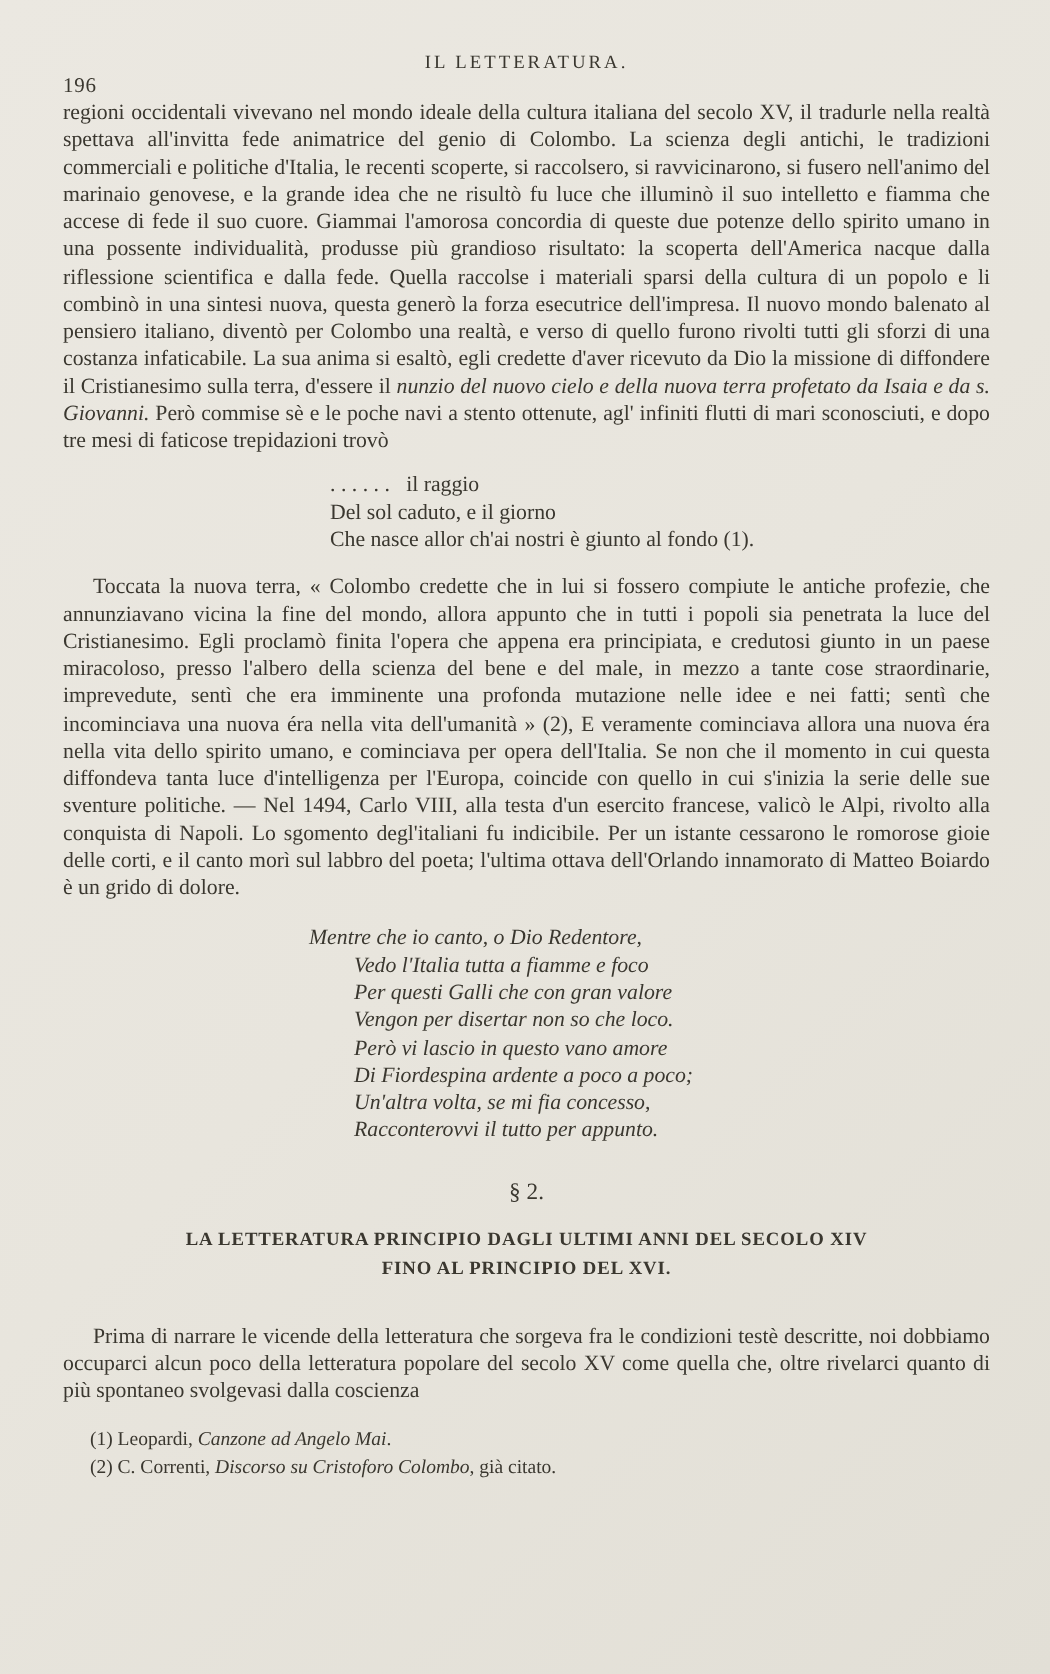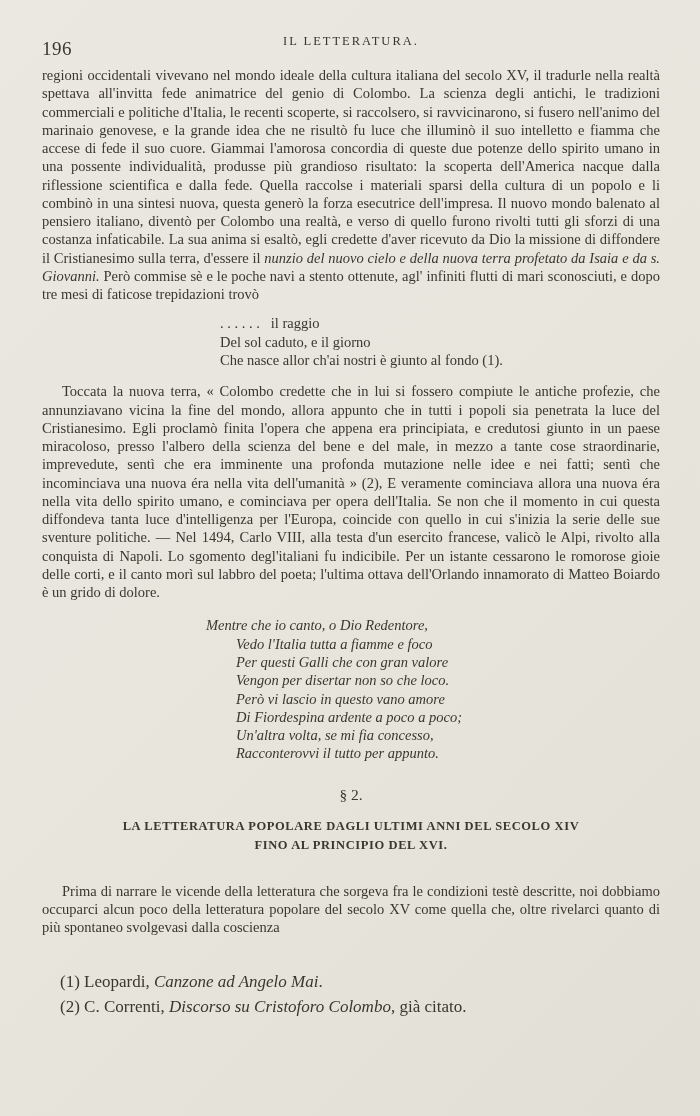--- a/index.html
+++ b/index.html
@@ -25,22 +25,22 @@
     overflow: hidden;
   }
   .running-head {
     position: relative;
     margin-bottom: 13px;
     height: 19px;
   }
   .folio {
     position: absolute;
     left: 0;
-    top: 3px;
-    font-size: 19px;
+    top: 15px;
+    font-size: 14px;
     letter-spacing: 0.5px;
   }
   .running-title {
     text-align: center;
     font-size: 12.5px;
     letter-spacing: 2px;
   }
   .para {
     margin: 0;
     text-align: justify;
@@ -77,22 +77,22 @@
     font-size: 12.5px;
     font-weight: bold;
     letter-spacing: 0.6px;
     line-height: 1.55;
     margin: 0 0 26px;
   }
   .heading-line {
     display: block;
   }
   .footnotes {
-    margin-top: 32px;
-    font-size: 17px;
+    margin-top: 12px;
+    font-size: 13px;
   }
   .footnote {
     padding-left: 18px;
     line-height: 1.5;
   }
   em {
     font-style: italic;
   }
 </style>
 </head>
@@ -124,21 +124,21 @@
       <div class="verse-line">Vengon per disertar non so che loco.</div>
       <div class="verse-line">Però vi lascio in questo vano amore</div>
       <div class="verse-line">Di Fiordespina ardente a poco a poco;</div>
       <div class="verse-line">Un'altra volta, se mi fia concesso,</div>
       <div class="verse-line">Racconterovvi il tutto per appunto.</div>
     </div>
 
     <div class="section-mark">§ 2.</div>
 
     <h2 class="section-heading">
-      <span class="heading-line">LA LETTERATURA POPOLARE DAGLI ULTIMI ANNI DEL SECOLO XIV</span>
+      <span class="heading-line">LA LETTERATURA PRINCIPIO DAGLI ULTIMI ANNI DEL SECOLO XIV</span>
       <span class="heading-line">FINO AL PRINCIPIO DEL XVI.</span>
     </h2>
 
     <p class="para indent">Prima di narrare le vicende della letteratura che sorgeva fra le condizioni testè descritte, noi dobbiamo occuparci alcun poco della letteratura popolare del secolo XV come quella che, oltre rivelarci quanto di più spontaneo svolgevasi dalla coscienza</p>
 
     <div class="footnotes">
       <div class="footnote"><span>(1) Leopardi, </span><em>Canzone ad Angelo Mai</em><span>.</span></div>
       <div class="footnote"><span>(2) C. Correnti, </span><em>Discorso su Cristoforo Colombo</em><span>, già citato.</span></div>
     </div>
 

